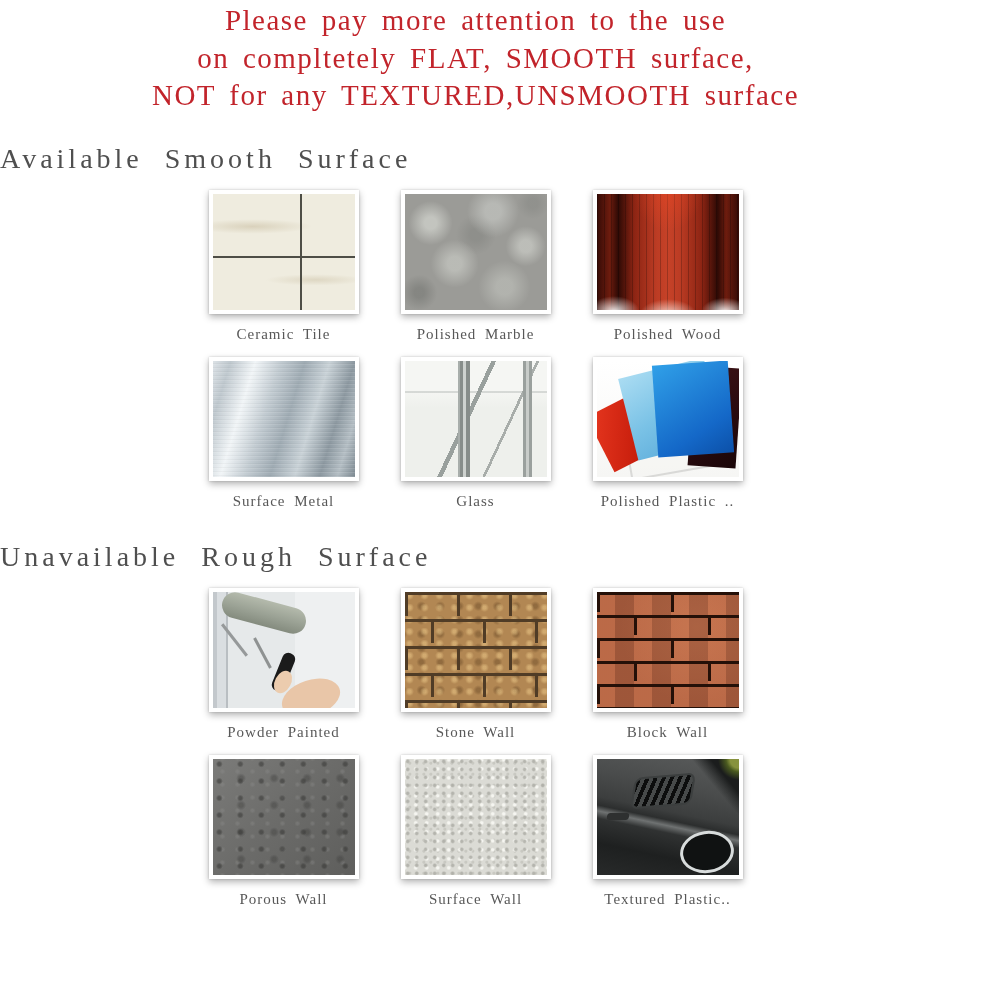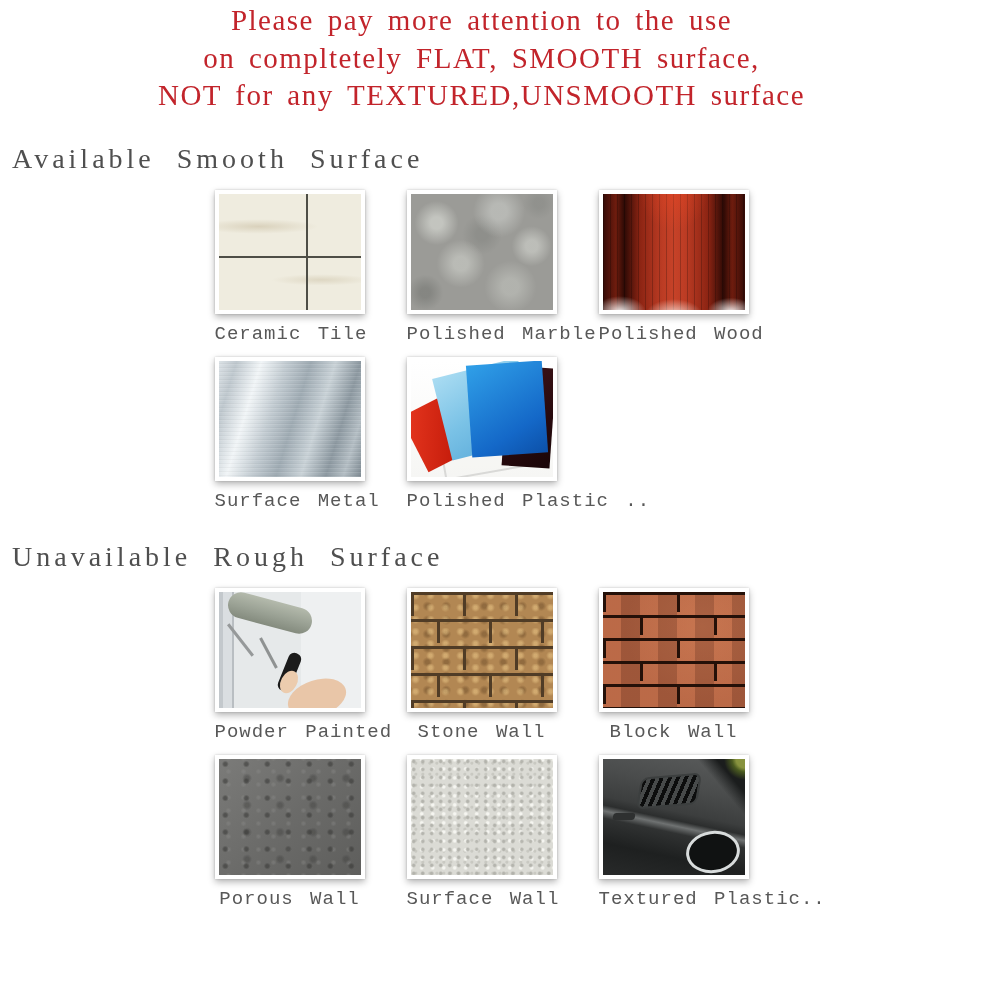--- a/index.html
+++ b/index.html
@@ -1,28 +1,28 @@
 <!DOCTYPE html>
 <html><head>
 <meta charset="utf-8">
 <style>
   html,body{margin:0;padding:0;background:#fff;}
-  .page{width:981px;height:981px;background:#fff;box-sizing:border-box;padding:2px 30px 0 12px;
+  .page{width:981px;height:981px;background:#fff;box-sizing:border-box;padding:2px 30px 0 0;
         font-family:"Liberation Serif", serif;overflow:hidden;}
   .warning{ text-align:center;color:#c2242b;font-size:29px;line-height:37.5px;
             letter-spacing:1.5px;word-spacing:5px;white-space:nowrap;}
   .section-title{color:#4f4f4f;font-size:28px;letter-spacing:4px;
             word-spacing:11px;margin:28px 0 15px 0;white-space:nowrap;}
   .grid{display:grid;grid-template-columns:repeat(3,150px);column-gap:42px;row-gap:11px;
         justify-content:center;}
   .card{width:150px;margin:0;}
   .ph{width:150px;height:124px;border:4px solid #fff;box-sizing:border-box;position:relative;
       overflow:hidden;box-shadow:0 3px 7px rgba(0,0,0,.30), 0 0 2px rgba(0,0,0,.18);}
-  .card-label{margin-top:9px;text-align:center;font-size:19px;line-height:23px;color:#585858;
-      letter-spacing:1px;word-spacing:4px;white-space:nowrap;font-family:Liberation Mono, monospace;}
+  .card-label{margin-top:9px;text-align:center;font-size:15px;line-height:23px;color:#585858;
+      letter-spacing:1px;word-spacing:4px;white-space:nowrap;}
 
   
   .t-ceramic{background-color:#efecdf;background-image:
       linear-gradient(90deg, transparent 0 61.5%, #4e4e46 61.5% 63%, transparent 63%),
       linear-gradient(180deg, transparent 0 53.5%, #4e4e46 53.5% 55.5%, transparent 55.5%),
       radial-gradient(ellipse 60% 9% at 28% 28%, rgba(185,170,135,.40), transparent 70%),
       radial-gradient(ellipse 50% 7% at 72% 74%, rgba(185,170,135,.32), transparent 70%);}
   .t-marble{background-color:#9b9b97;background-image:
       radial-gradient(circle at 18% 25%, rgba(212,214,208,.7) 0 6px, transparent 22px),
       radial-gradient(circle at 62% 15%, rgba(202,204,200,.6) 0 8px, transparent 26px),
@@ -140,20 +140,24 @@
     <figure class="card">
       <div class="ph t-wood"></div>
       <figcaption class="card-label">Polished Wood</figcaption>
     </figure>
 
     <figure class="card">
       <div class="ph t-metal"></div>
       <figcaption class="card-label">Surface Metal</figcaption>
     </figure>
 
+    <figure class="card">
+      <div class="ph t-glass"></div>
+      <figcaption class="card-label">Glass</figcaption>
+    </figure>
 
     <figure class="card">
       <div class="ph t-plastic">
         <div class="sheet sh-clear"></div>
         <div class="sheet sh-red"></div>
         <div class="sheet sh-lblue"></div>
         <div class="sheet sh-dark"></div>
         <div class="sheet sh-blue"></div>
       </div>
       <figcaption class="card-label">Polished Plastic ..</figcaption>

